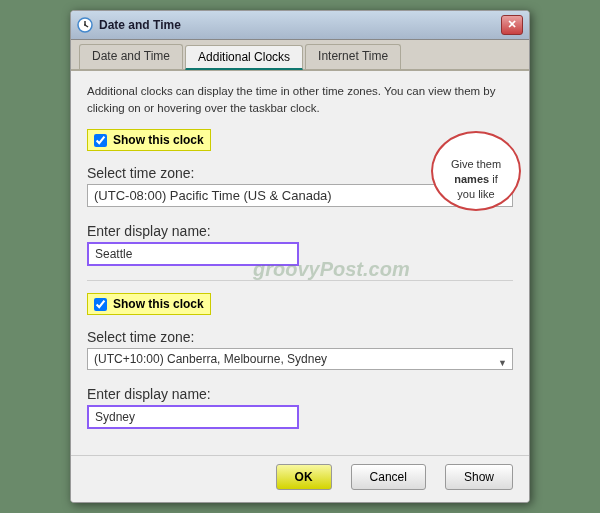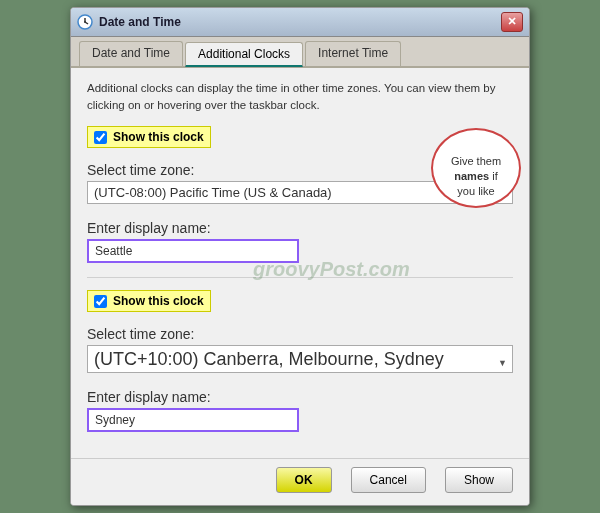--- a/index.html
+++ b/index.html
@@ -130,21 +130,21 @@
       border: 2px solid #8b5cf6;
       background: white;
       font-size: 12px;
       color: #333;
     }
     .field-input-dropdown {
       width: 100%;
       padding: 3px 6px;
       border: 1px solid #aaa;
       background: white;
-      font-size: 18px;
+      font-size: 12px;
       margin-bottom: 8px;
       color: #333;
       appearance: none;
       -webkit-appearance: none;
       position: relative;
     }
     .select-wrapper {
       position: relative;
       margin-bottom: 8px;
     }

